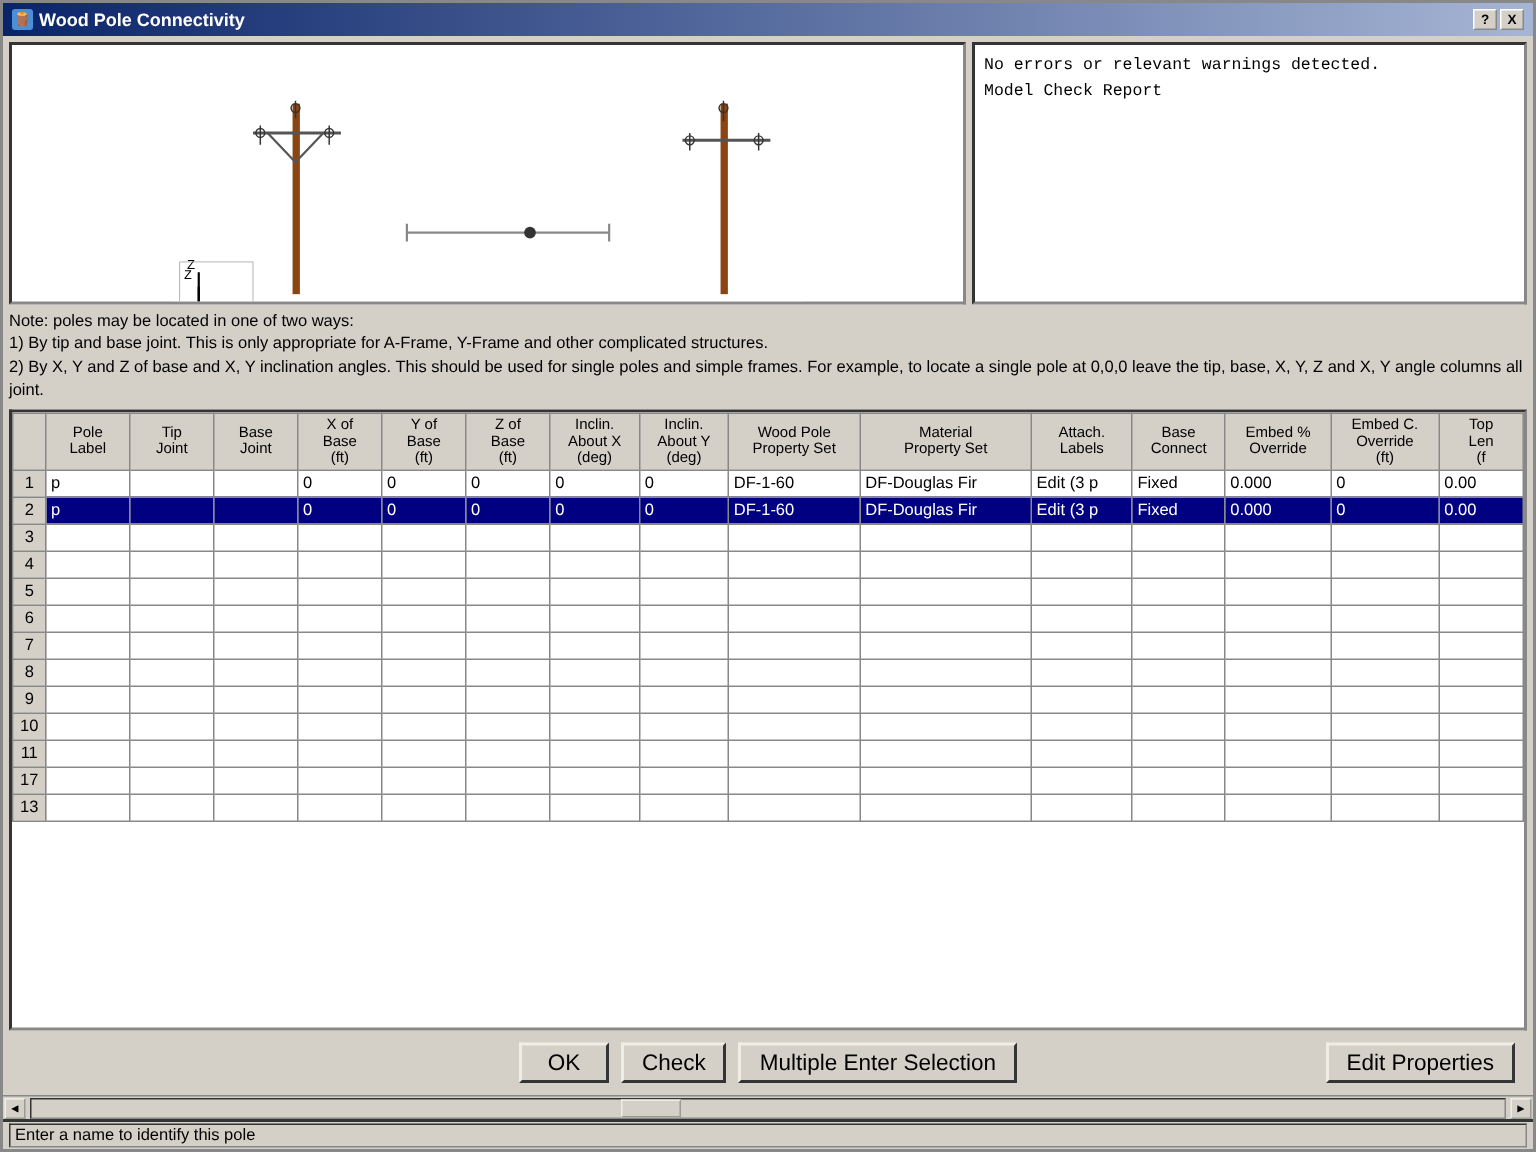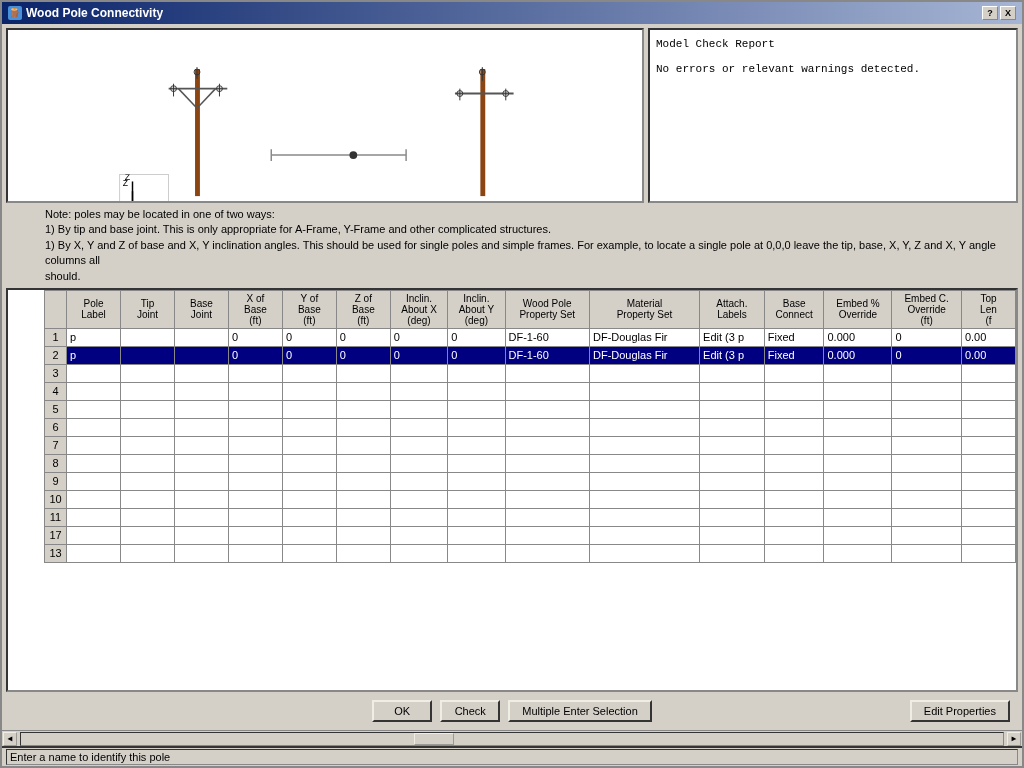--- a/index.html
+++ b/index.html
@@ -114,32 +114,30 @@
       font-size: 11px;
       line-height: 1.5;
     }
 
     
     .notes-section {
       font-size: 11px;
       font-family: Arial, sans-serif;
       flex-shrink: 0;
       line-height: 1.4;
-      margin-left: 39px;
     }
 
     
     .table-section {
       flex: 1;
       overflow: hidden;
       display: flex;
       flex-direction: column;
       border: 2px inset #888;
       background: white;
-      padding-left: 36px;
     }
 
     .table-wrapper {
       flex: 1;
       overflow: auto;
     }
 
     table {
       border-collapse: collapse;
       font-size: 11px;
@@ -199,21 +197,21 @@
       flex-shrink: 0;
       position: relative;
     }
 
     .btn {
       background: #d4d0c8;
       border: 2px outset #f0ede5;
       border-bottom-color: #888;
       border-right-color: #888;
       padding: 3px 12px;
-      font-size: 11px;
+      font-size: 15px;
       font-family: Arial, sans-serif;
       cursor: pointer;
       min-width: 60px;
     }
 
     .btn-edit {
       position: absolute;
       right: 8px;
     }
 
@@ -345,30 +343,30 @@
           <line x1="353" y1="60" x2="353" y2="72" stroke="#333" stroke-width="1"></line>
           <circle cx="353" cy="65" r="3" fill="none" stroke="#333" stroke-width="1"></circle>
           <line x1="400" y1="60" x2="400" y2="72" stroke="#333" stroke-width="1"></line>
           <circle cx="400" cy="65" r="3" fill="none" stroke="#333" stroke-width="1"></circle>
           <line x1="376" y1="38" x2="376" y2="52" stroke="#333" stroke-width="1"></line>
           <circle cx="376" cy="43" r="3" fill="none" stroke="#333" stroke-width="1"></circle>
         </svg>
       </div>
 
       <div class="report-panel">
+        <div>No errors or relevant warnings detected.</div>
         <div style="margin-bottom:8px;">Model Check Report</div>
-        <div>No errors or relevant warnings detected.</div>
       </div>
     </div>
 
     <div class="notes-section">
       <div>Note: poles may be located in one of two ways:</div>
       <div>1)  By tip and base joint.  This is only appropriate for A-Frame, Y-Frame and other complicated structures.</div>
-      <div>1)  By X, Y and Z of base and X, Y inclination angles.  This should be used for single poles and simple frames.  For example, to locate a single pole at 0,0,0 leave the tip, base, X, Y, Z and X, Y angle columns all</div>
-      <div>should.</div>
+      <div>2)  By X, Y and Z of base and X, Y inclination angles.  This should be used for single poles and simple frames.  For example, to locate a single pole at 0,0,0 leave the tip, base, X, Y, Z and X, Y angle columns all</div>
+      <div>joint.</div>
     </div>
 
     <div class="table-section">
       <div class="table-wrapper">
         <table>
           <thead>
             <tr>
               <th class="row-num"></th>
               <th>Pole<br>Label</th>
               <th>Tip<br>Joint</th>

